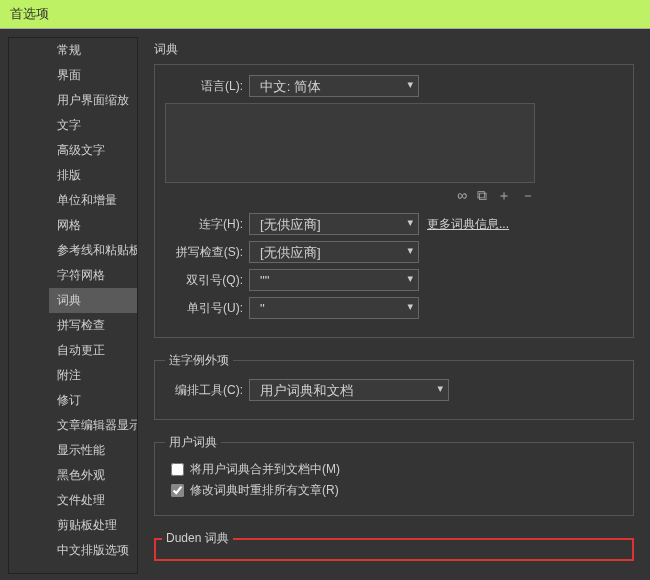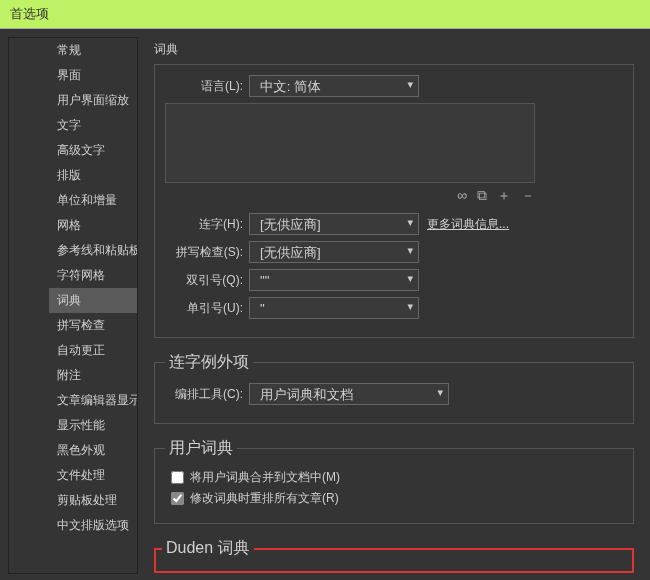--- a/index.html
+++ b/index.html
@@ -54,21 +54,21 @@
   }
   fieldset {
     border: 1px solid #555;
     padding: 10px 10px 12px 10px;
     margin-bottom: 14px;
     position: relative;
   }
   fieldset legend {
     color: #d0d0d0;
     padding: 0 4px;
-    font-size: 16px;
+    font-size: 12px;
   }
   .row {
     display: flex;
     align-items: center;
     margin-bottom: 6px;
   }
   .row label.lbl {
     width: 78px;
     text-align: right;
     margin-right: 6px;
@@ -147,20 +147,21 @@
       <div class="sidebar-item">高级文字</div>
       <div class="sidebar-item">排版</div>
       <div class="sidebar-item">单位和增量</div>
       <div class="sidebar-item">网格</div>
       <div class="sidebar-item">参考线和粘贴板</div>
       <div class="sidebar-item">字符网格</div>
       <div class="sidebar-item selected">词典</div>
       <div class="sidebar-item">拼写检查</div>
       <div class="sidebar-item">自动更正</div>
       <div class="sidebar-item">附注</div>
+      <div class="sidebar-item">修订</div>
       <div class="sidebar-item">文章编辑器显示</div>
       <div class="sidebar-item">显示性能</div>
       <div class="sidebar-item">黑色外观</div>
       <div class="sidebar-item">文件处理</div>
       <div class="sidebar-item">剪贴板处理</div>
       <div class="sidebar-item">中文排版选项</div>
     </div>
 
   <div class="content">
     <div class="panel-title">词典</div>

